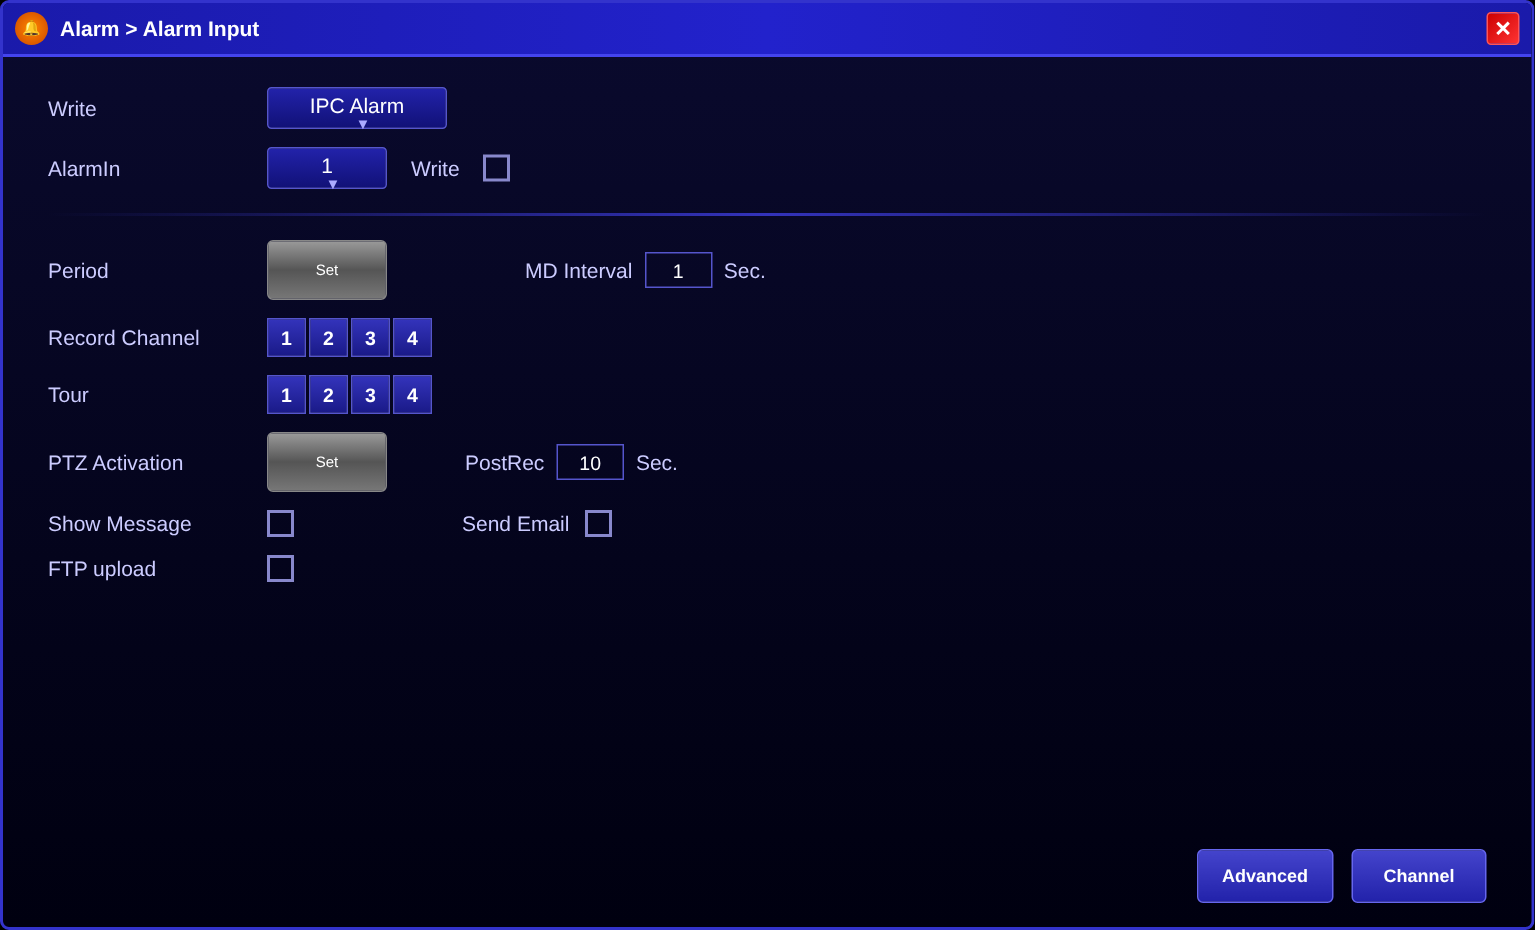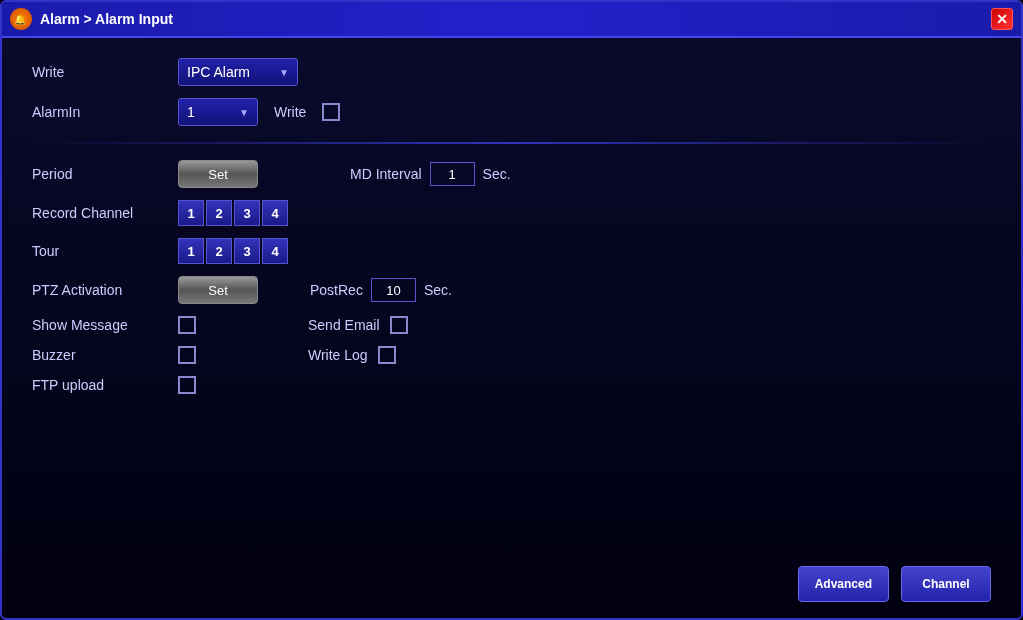--- a/index.html
+++ b/index.html
@@ -96,20 +96,21 @@
       border-radius: 3px;
       color: #fff;
       font-size: 14px;
       padding: 3px 8px;
       height: 28px;
       display: flex;
       align-items: center;
       justify-content: space-between;
       cursor: pointer;
       min-width: 120px;
+      flex-direction: column;
     }
 
     .dropdown-arrow {
       color: #aaaaff;
       font-size: 10px;
       margin-left: 8px;
     }
 
     .enable-label {
       color: #ccccff;
@@ -130,23 +131,23 @@
       height: 2px;
       background: linear-gradient(90deg, transparent, #3333bb, transparent);
       margin: 4px 0;
     }
 
     .set-btn {
       background: linear-gradient(180deg, #999999 0%, #555555 50%, #777777 100%);
       border: 1px solid #888;
       border-radius: 4px;
       color: #fff;
-      font-size: 13px;
+      font-size: 10px;
       padding: 4px 20px;
-      height: 28px;
+      height: 40px;
       cursor: pointer;
       min-width: 80px;
       display: flex;
       align-items: center;
       justify-content: center;
     }
 
     .md-row {
       display: flex;
       align-items: center;
@@ -319,29 +320,20 @@
     <div class="form-row">
       <div class="form-label">Show Message</div>
       <input type="checkbox" class="checkbox" style="">
       <div style="width:80px;"></div>
       <div class="check-row">
         <span class="form-label" style="width:auto;">Send Email</span>
         <input type="checkbox" class="checkbox" style="">
       </div>
     </div>
 
-    <div class="form-row">
-      <div class="form-label">Buzzer</div>
-      <input type="checkbox" class="checkbox" style="">
-      <div style="width:80px;"></div>
-      <div class="check-row">
-        <span class="form-label" style="width:auto;">Write Log</span>
-        <input type="checkbox" class="checkbox" style="">
-      </div>
-    </div>
 
     <div class="form-row">
       <div class="form-label">FTP upload</div>
       <input type="checkbox" class="checkbox" style="">
     </div>
 
   </div>
 
   <div class="footer">
     <button class="footer-btn btn-advanced">Advanced</button>

